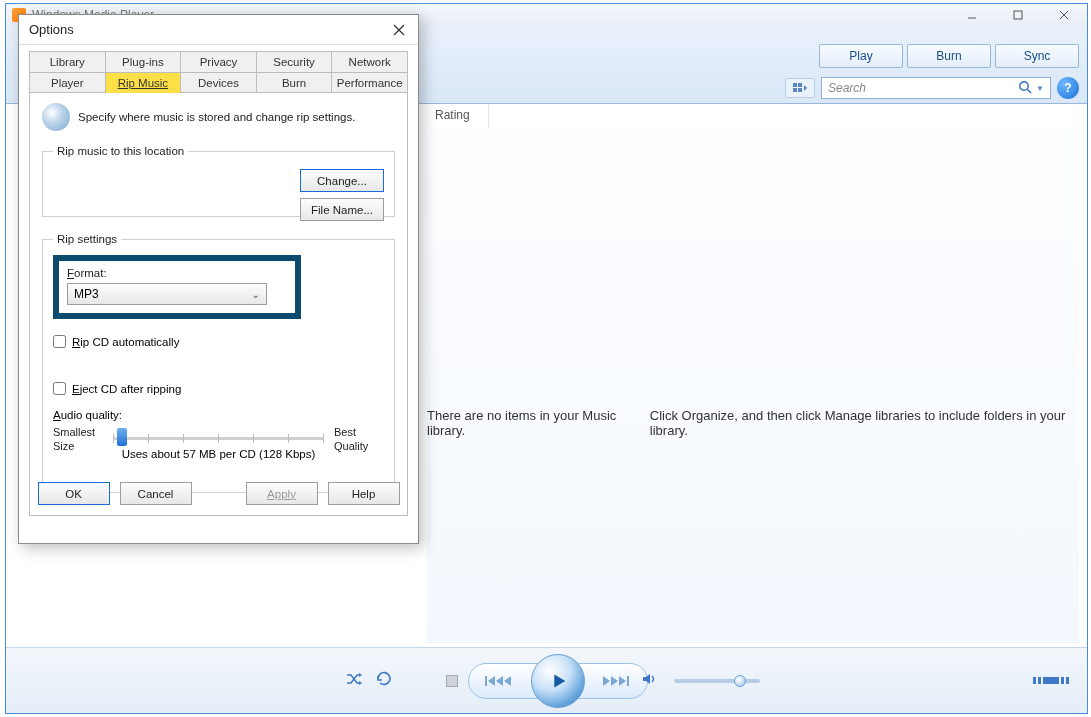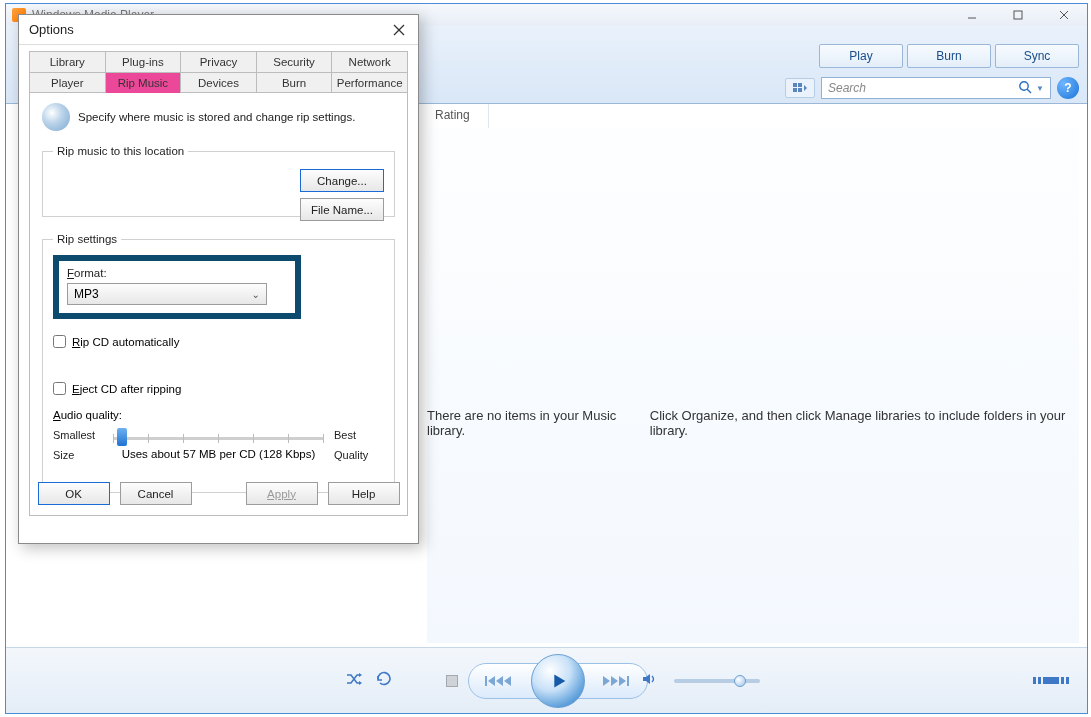--- a/index.html
+++ b/index.html
@@ -46,21 +46,21 @@
     
     .dialog { position: absolute; left: 18px; top: 14px; width: 401px; height: 530px; background: #fff; border: 1px solid #8a8a8a; box-shadow: 4px 4px 14px rgba(0,0,0,.25); }
     .dlg-title { height: 30px; display: flex; align-items: center; padding: 0 10px; font-size: 13px; color: #222; border-bottom: 1px solid #ddd; }
     .dlg-close { margin-left: auto; width: 18px; height: 18px; display: flex; align-items: center; justify-content: center; }
     .dlg-close svg { width: 12px; height: 12px; stroke: #333; stroke-width: 1.3; }
 
     .tabstrip { padding: 6px 10px 0 10px; }
     .tabrow { display: flex; }
     .tab { flex: 1; height: 21px; border: 1px solid #bcbcbc; border-bottom: none; margin-left: -1px; background: #f0f0f0; font-size: 11.5px; color: #333; display: flex; align-items: center; justify-content: center; }
     .tab:first-child { margin-left: 0; }
-    .tab.active { background: #ec4899; position: relative; z-index: 2; }
+    .tab.active { background: #fde047; position: relative; z-index: 2; text-decoration: underline; }
     .tab-panel { border: 1px solid #bcbcbc; margin: -1px 10px 10px 10px; padding: 10px 12px 10px 12px; height: 424px; background: #fff; position: relative; }
 
     .panel-intro { display: flex; gap: 8px; align-items: center; margin-bottom: 14px; }
     .intro-icon { width: 28px; height: 28px; border-radius: 50%; background: radial-gradient(circle at 35% 35%, #fff,#bcd4ea 40%,#7ba8cf); }
     .intro-text { font-size: 11.5px; color: #222; }
 
     fieldset.group { border: 1px solid #d0d0d0; padding: 10px 10px 12px 10px; margin-bottom: 16px; position: relative; }
     fieldset.group legend { font-size: 11.5px; color: #222; padding: 0 4px; }
 
     .btn { height: 23px; min-width: 78px; padding: 0 10px; background: linear-gradient(#fdfdfd,#e7e7e7); border: 1px solid #9c9c9c; font-size: 11.5px; color: #222; display: inline-flex; align-items: center; justify-content: center; }
@@ -75,21 +75,21 @@
     .format-label u { text-decoration: underline; }
     .combo { width: 200px; height: 22px; border: 1px solid #9c9c9c; background: linear-gradient(#fdfdfd,#e7e7e7); display: flex; align-items: center; padding: 0 6px; font-size: 12px; justify-content: space-between; }
     .combo .chev { font-size: 10px; color: #555; }
 
     .check-row { display: flex; align-items: center; gap: 6px; margin-top: 16px; font-size: 11.5px; }
     .check-row input { width: 13px; height: 13px; }
     .check-row u { text-decoration: underline; }
 
     .aq-label { font-size: 11.5px; margin-top: 14px; }
     .aq-wrap { display: flex; align-items: flex-start; gap: 10px; margin-top: 4px; }
-    .aq-side { font-size: 11px; color: #222; width: 50px; line-height: 20px; }
+    .aq-side { font-size: 11px; color: #222; width: 50px; line-height: 14px; }
     .aq-side.right { text-align: left; }
     .slider-area { flex: 1; padding-top: 4px; }
     .track { height: 3px; background: #cfcfcf; position: relative; margin: 8px 0 4px 0; }
     .track .ticks { position: absolute; inset: -3px 0; display: flex; justify-content: space-between; }
     .track .ticks span { width: 1px; height: 9px; background: #bcbcbc; }
     .thumb { position: absolute; left: 2%; top: -9px; width: 10px; height: 18px; background: linear-gradient(#6fb0f0,#1f73d3); border-radius: 2px; }
     .aq-est { font-size: 11.5px; text-align: center; margin-top: 8px; }
 
     .dlg-buttons { position: absolute; left: 0; right: 0; bottom: 10px; display: flex; justify-content: center; gap: 10px; }
   </style>

